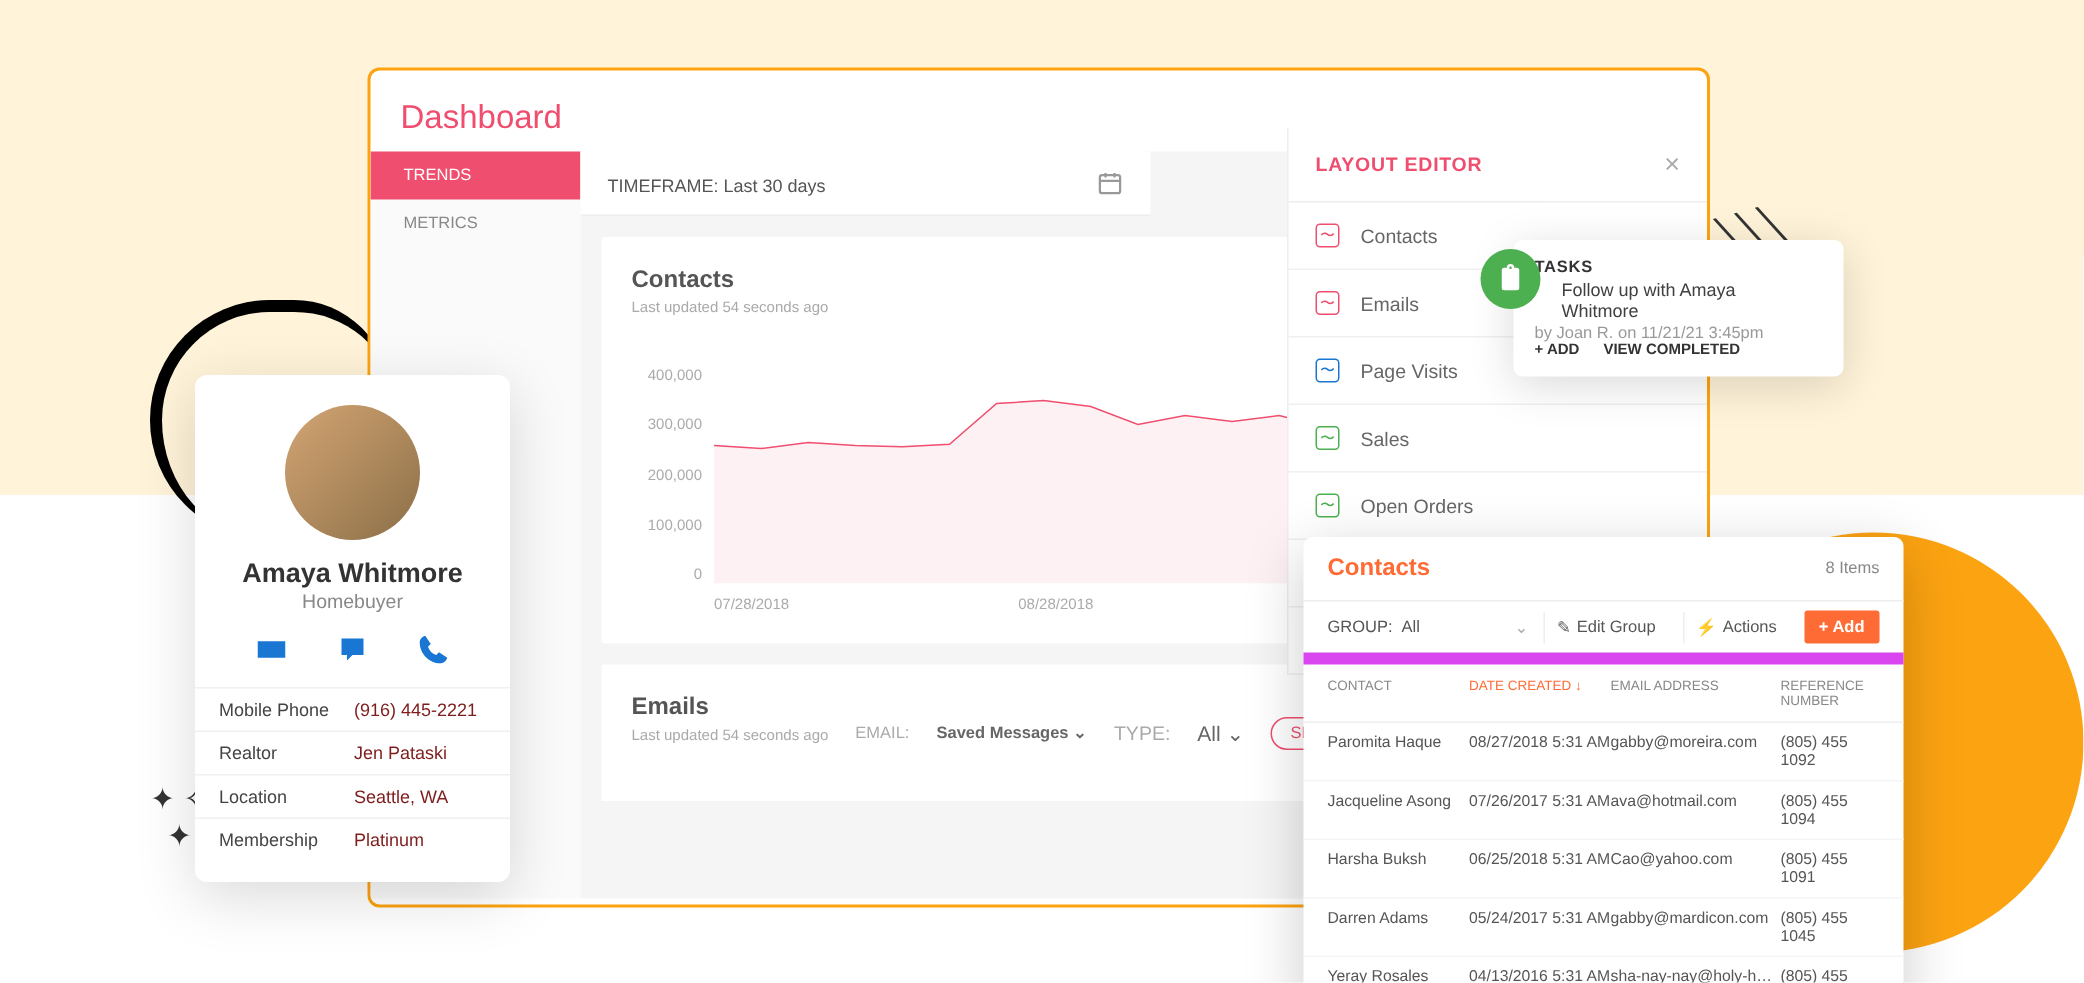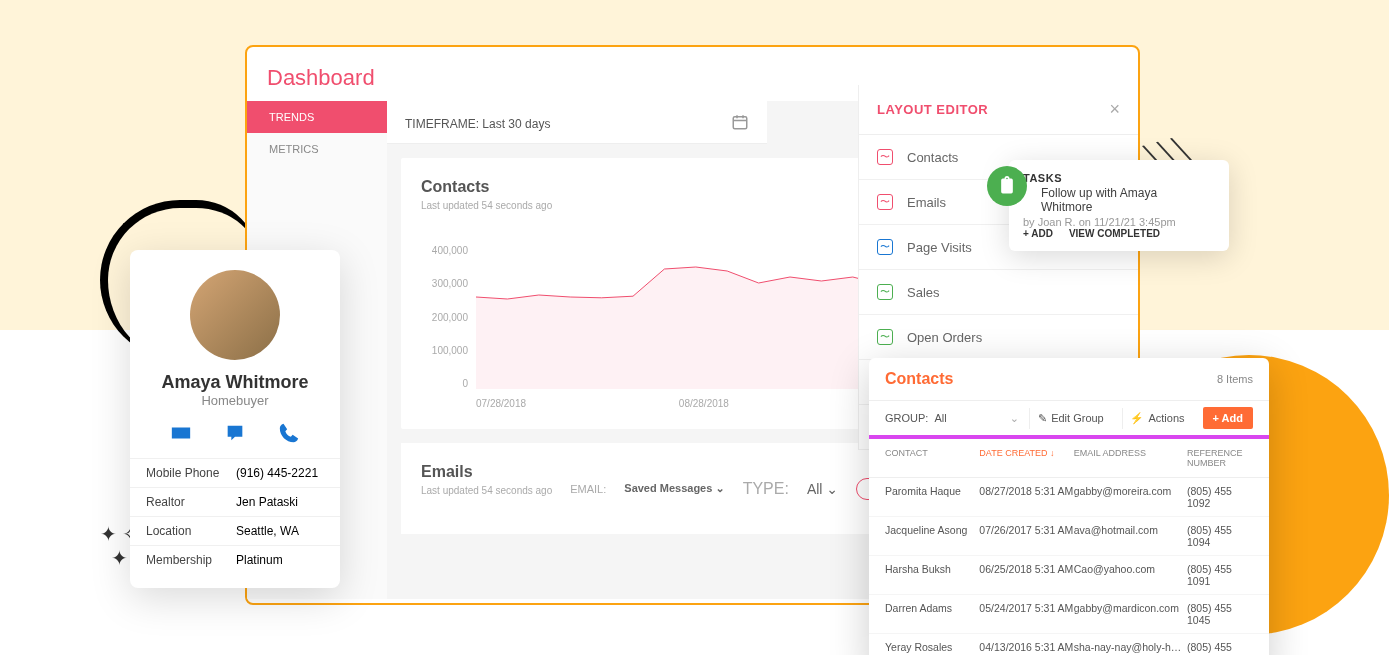--- a/index.html
+++ b/index.html
@@ -38,36 +38,36 @@
 .le-icon{width:16px;height:16px;border:1.5px solid;border-radius:3px;display:flex;align-items:center;justify-content:center;font-size:10px}
 
 .contact-card{position:absolute;left:130px;top:250px;width:210px;background:#fff;border-radius:8px;box-shadow:0 10px 40px rgba(0,0,0,0.15);padding:20px 0 14px}
 .avatar{width:90px;height:90px;border-radius:50%;margin:0 auto 12px;background:linear-gradient(135deg,#d4a574,#8b6f47);display:block}
 .cc-name{text-align:center;font-size:18px;font-weight:600;color:#333}
 .cc-role{text-align:center;font-size:13px;color:#888;margin-bottom:14px}
 .cc-icons{display:flex;justify-content:center;gap:32px;margin-bottom:14px}
 .cc-icons svg{width:22px;height:22px;fill:#1976D2;cursor:pointer}
 .cc-row{display:flex;padding:7px 16px;border-top:1px solid #f0f0f0;font-size:12px}
 .cc-label{width:90px;color:#444}
-.cc-val{color:#000000}
+.cc-val{color:#7f1d1d}
 
 .tasks-card{position:absolute;right:160px;top:160px;width:220px;background:#fff;border-radius:6px;box-shadow:0 6px 30px rgba(0,0,0,0.15);padding:12px 14px}
 .tasks-badge{position:absolute;left:-22px;top:6px;width:40px;height:40px;background:#4CAF50;border-radius:50%;display:flex;align-items:center;justify-content:center}
 .tasks-badge svg{width:20px;height:20px;fill:#fff}
 .tasks-title{font-size:11px;font-weight:700;color:#333;letter-spacing:0.5px}
 .tasks-desc{font-size:12px;color:#404040;margin:2px 18px}
 .tasks-meta{font-size:11px;color:#999;}
 .tasks-actions{display:flex;gap:16px;font-size:10px;font-weight:700;color:#333}
 .tasks-actions span{cursor:pointer}
 
 .contacts-panel{position:absolute;right:120px;top:358px;width:400px;background:#fff;border-radius:6px;box-shadow:0 10px 40px rgba(0,0,0,0.2);font-size:11px}
 .cp-head{display:flex;justify-content:space-between;align-items:center;padding:12px 16px}
 .cp-title{font-size:16px;font-weight:700;color:#FF6B35}
 .cp-count{font-size:11px;color:#888}
-.cp-toolbar{display:flex;align-items:center;padding:6px 16px;border-top:1px solid #eee;border-bottom:4px solid #d946ef;gap:10px;font-size:11px;color:#555}
+.cp-toolbar{display:flex;align-items:center;padding:6px 16px;border-top:1px solid #eee;border-bottom:8px solid #d946ef;gap:10px;font-size:11px;color:#555}
 .cp-group{display:flex;align-items:center;gap:6px;flex:1}
 .cp-btn{display:flex;align-items:center;gap:4px;padding:4px 8px;cursor:pointer;border-left:1px solid #eee}
 .cp-add{background:#FF6B35;color:#fff;padding:5px 10px;border-radius:2px;font-weight:600}
 .cp-thead{display:flex;padding:9px 16px;border-bottom:1px solid #eee;font-size:9px;color:#888;text-transform:uppercase}
 .cp-thead .sorted{color:#FF6B35}
 .cp-row{display:flex;padding:7px 16px;border-bottom:1px solid #f5f5f5;font-size:10.5px;color:#555}
 .col-c{width:100px}
 .col-d{width:100px}
 .col-e{width:120px;overflow:hidden;text-overflow:ellipsis;white-space:nowrap}
 .col-r{width:70px}
@@ -121,21 +121,21 @@
             </div>
         </div>
       </div>
       <div class="emails-card">
         <div style="flex:0 0 auto">
           <div class="card-title">Emails</div>
           <div class="card-sub">Last updated 54 seconds ago</div>
         </div>
         <span style="color:#aaa;font-size:11px">EMAIL:</span>
         <span style="font-weight:600;color:#666;font-size:11px"><span>Saved Messages</span> ⌄</span>
-        <span style="color:#aaa;font-size:16px">TYPE:</span>
+        <span style="color:#aaa;font-size:13px">TYPE:</span>
         <span style="font-weight:400;color:#666;font-size:14px"><span>All</span> ⌄</span>
         <span class="pill active">SENT</span>
         <span class="pill">OPENED</span>
         <span class="pill">CL</span>
       </div>
     </div>
   </div>
   <div class="layout-editor">
     <div class="le-head">
       <span class="le-title">LAYOUT EDITOR</span>

